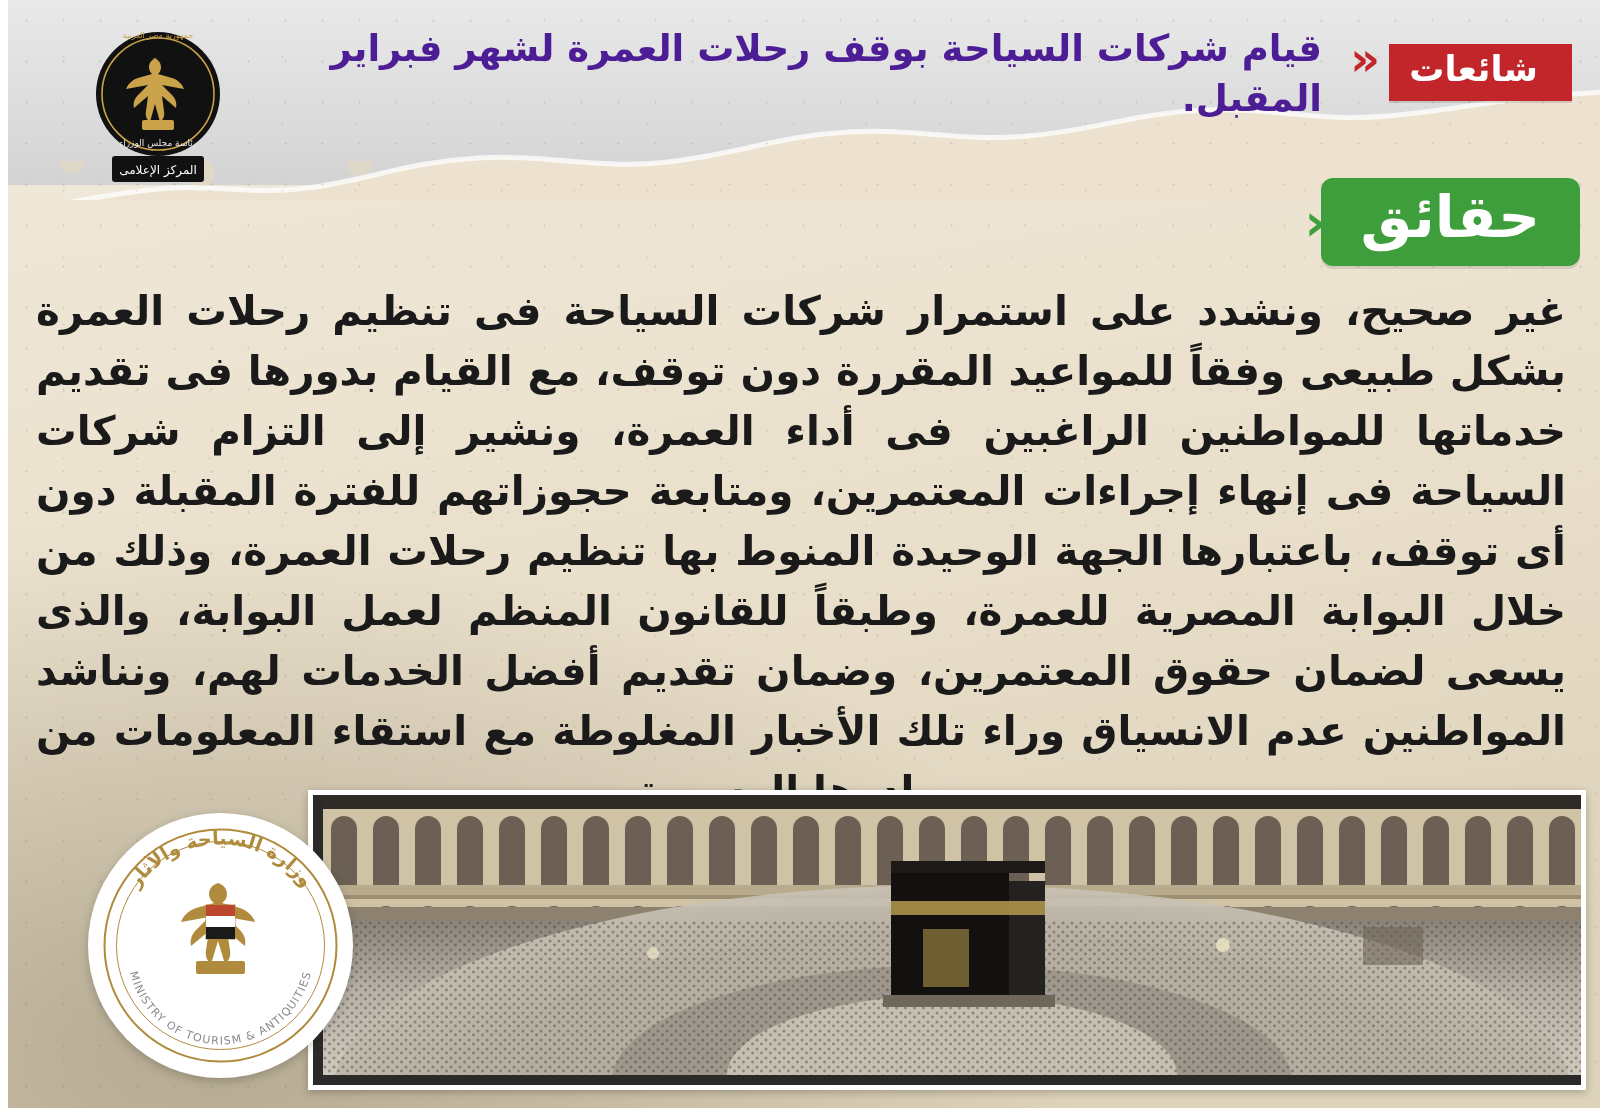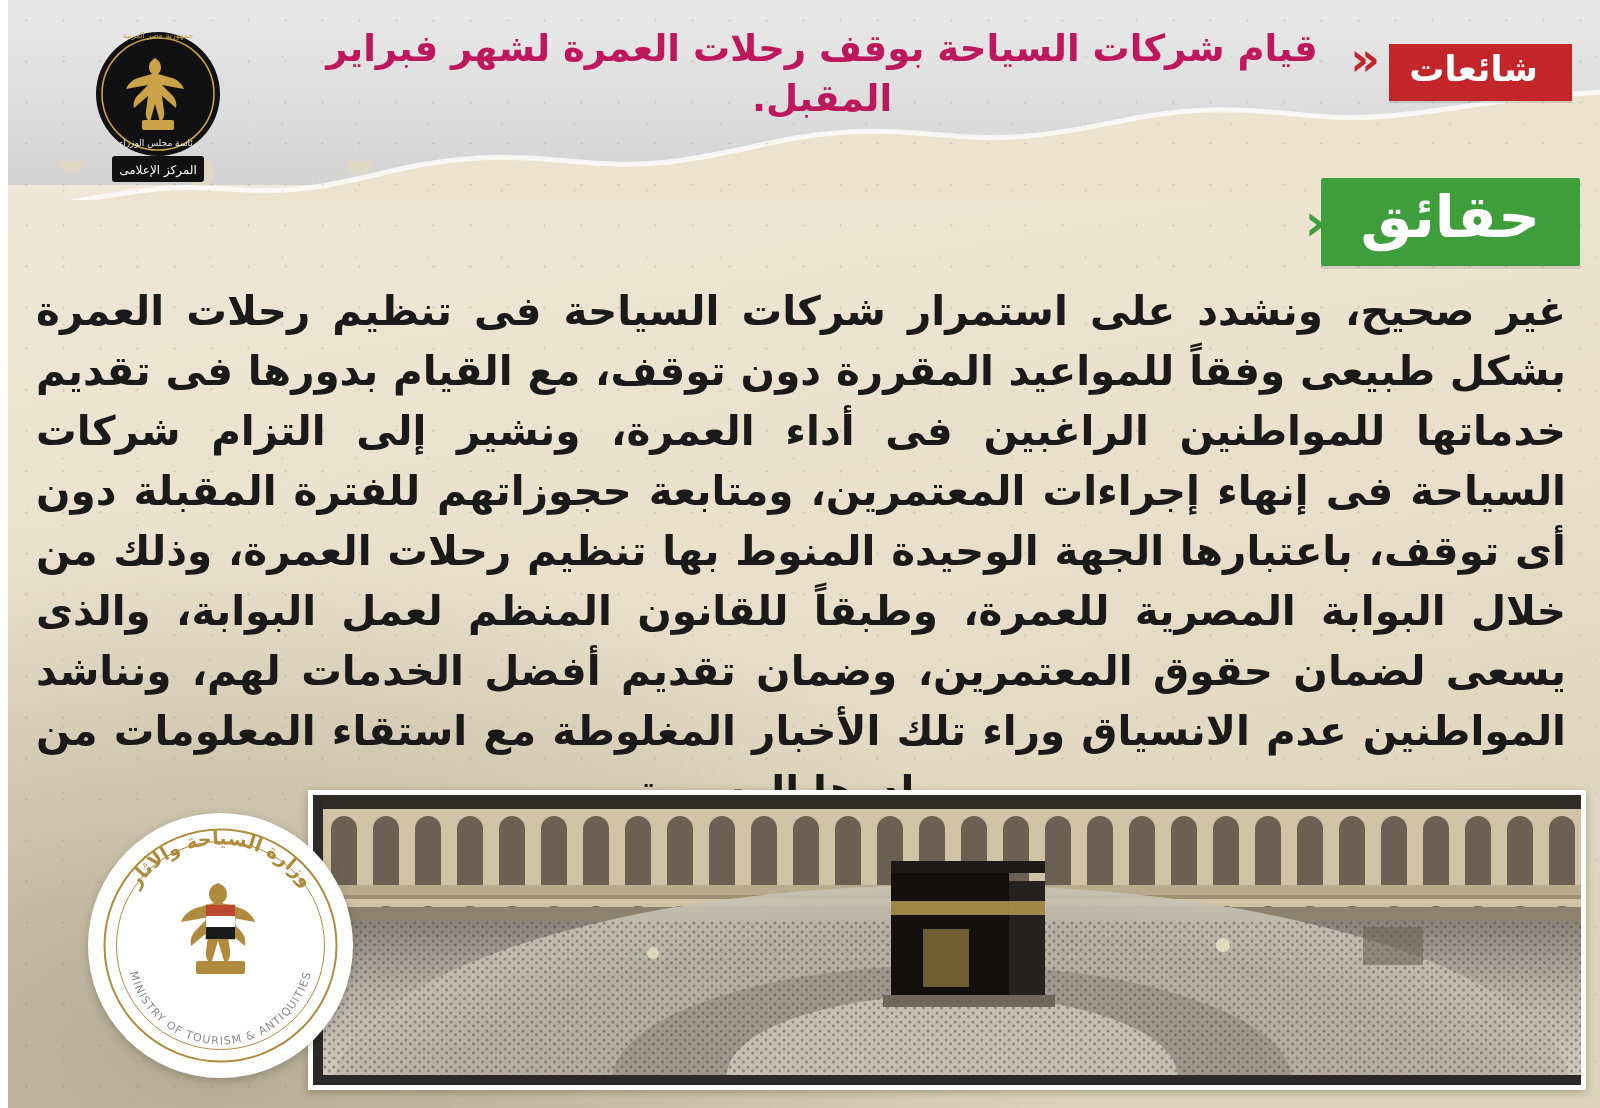--- a/index.html
+++ b/index.html
@@ -83,22 +83,22 @@
     top: 36px; right: 220px;
     color: #c2262b;
     font-size: 46px;
     font-weight: bold;
     line-height: 1;
   }
   .rumor-text {
     position: absolute;
     top: 24px; right: 278px;
     width: 1000px;
-    text-align: center;
-    color: #be185d;
+    text-align: right;
+    color: #4c1d95;
     font-size: 37px;
     font-weight: bold;
     line-height: 1.35;
   }
 
   
   .cabinet-logo {
     position: absolute;
     top: 16px; left: 60px;
     width: 180px; height: 180px;
@@ -107,21 +107,21 @@
   
   .facts-badge {
     position: absolute;
     top: 178px; right: 20px;
     background: #3f9e3c;
     color: #ffffff;
     font-size: 58px;
     font-weight: bold;
     padding: 10px 40px 20px 40px;
     line-height: 1;
-    border-radius: 2px;
+    border-radius: 12px;
     box-shadow: 0 3px 0 rgba(0,0,0,.10);
   }
   .facts-chevrons {
     position: absolute;
     top: 196px; right: 262px;
     color: #3f9e3c;
     font-size: 52px;
     font-weight: bold;
     line-height: 1;
   }

